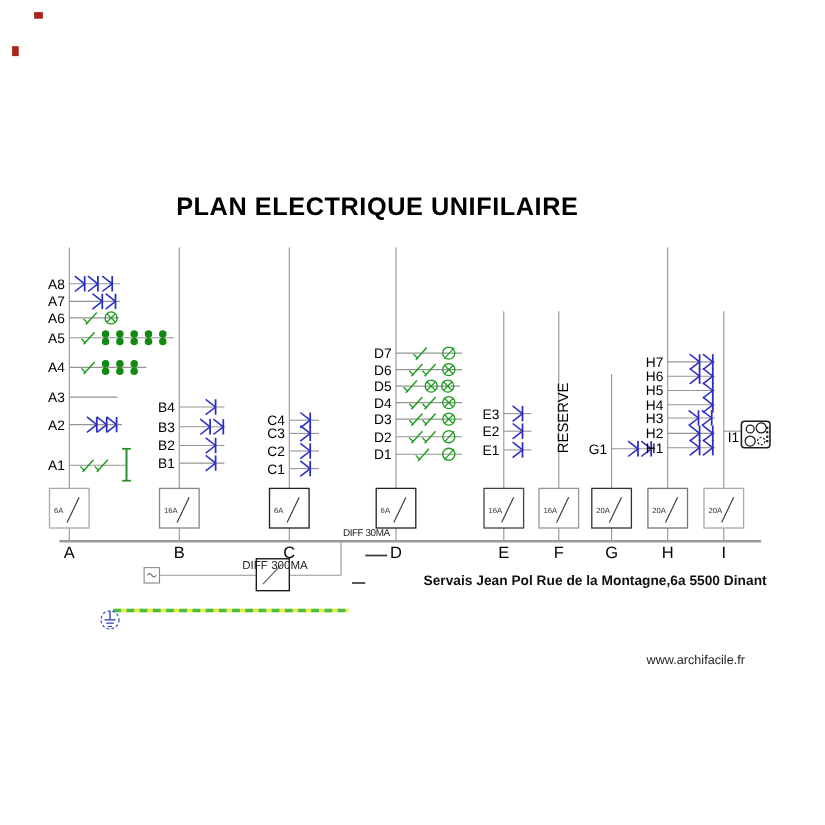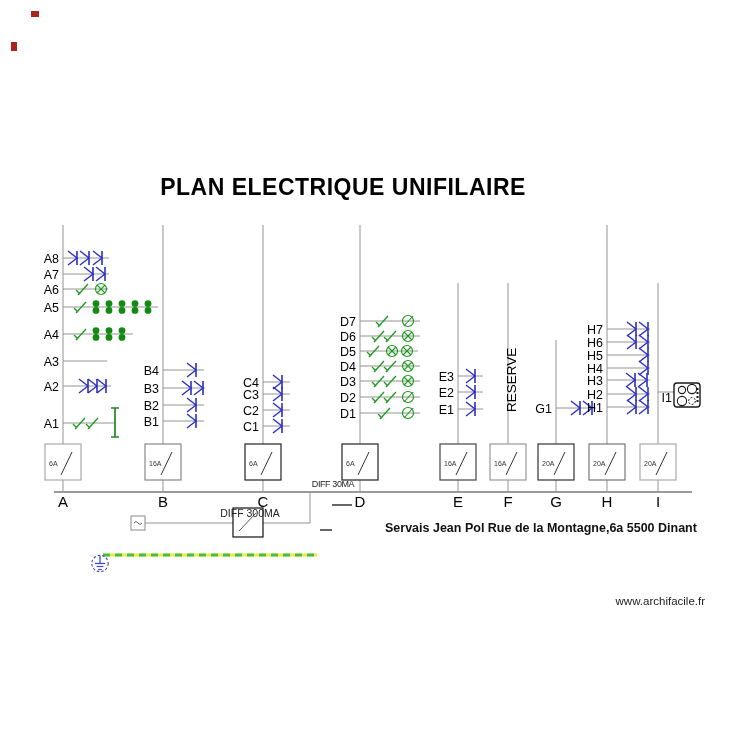--- a/index.html
+++ b/index.html
@@ -1,21 +1,21 @@
 <!DOCTYPE html>
 <html><head>
 <meta charset="utf-8">
 <style>
   html,body{margin:0;padding:0;background:#ffffff;}
   #stage{position:relative;width:750px;height:750px;background:#ffffff;overflow:hidden;
          font-family:"Liberation Sans",sans-serif;}
   #title{position:absolute;left:0;top:174px;width:686px;text-align:center;
          font-size:23px;font-weight:bold;color:#000;letter-spacing:.5px;}
   #owner{position:absolute;left:385px;top:521px;font-size:12.5px;color:#111;white-space:nowrap;font-weight:bold;}
-  #website{position:absolute;left:560px;top:595px;width:145px;text-align:right;
+  #website{position:absolute;left:560px;top:595px;width:145px;text-align:center;
            font-size:11.5px;color:#222;}
   .redmark{position:absolute;background:#a8241c;}
   #rm1{left:31px;top:11px;width:8px;height:6px;}
   #rm2{left:11px;top:42px;width:6px;height:9px;}
   svg{position:absolute;left:0;top:0;}
   text{font-family:"Liberation Sans",sans-serif;}
 </style>
 </head>
 <body>
 

